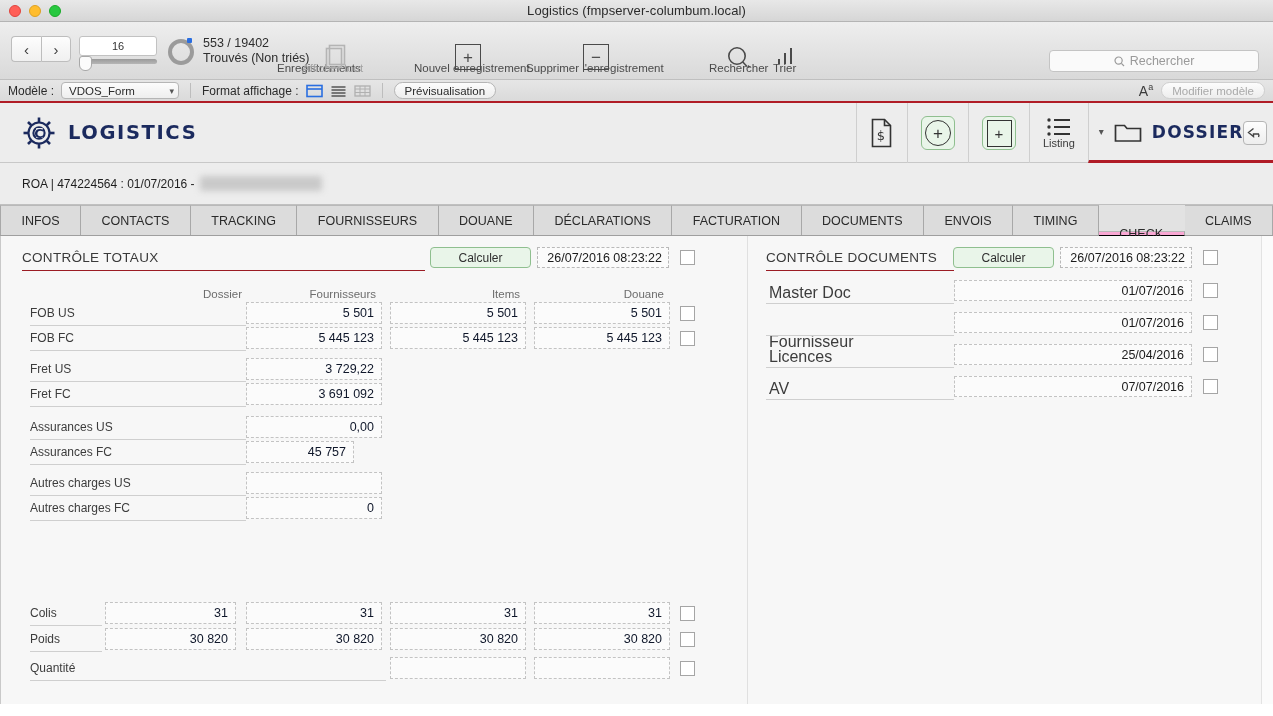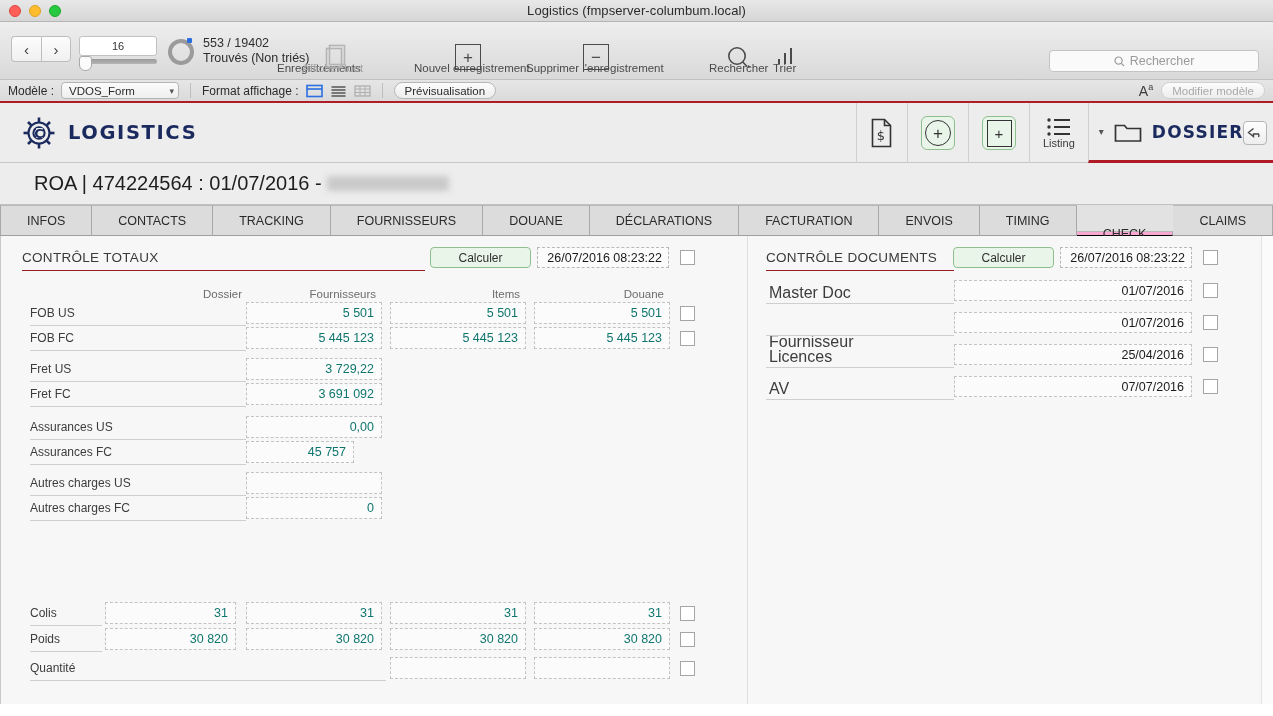--- a/index.html
+++ b/index.html
@@ -176,22 +176,22 @@
     position: absolute; right: 6px; top: 18px;
     width: 24px; height: 24px; border: 1px solid #b5b5b5; border-radius: 4px;
     background: linear-gradient(to bottom,#fdfdfd,#eeeeee);
     display: flex; align-items: center; justify-content: center;
     font-size: 15px; color: #444;
   }
 
   
   .record-strip {
     height: 42px; background: #ededed; border-bottom: 1px solid #c0c0c0;
-    display: flex; align-items: center; padding-left: 34px;
-    font-size: 20px; color: #1e1e1e;
+    display: flex; align-items: center; padding-left: 22px;
+    font-size: 12px; color: #1e1e1e;
   }
   .blurred {
     display: inline-block; width: 122px; height: 15px;
     margin-left: 5px; vertical-align: middle;
     background: #c9c9c9;
     filter: blur(3px);
     border-radius: 2px;
   }
 
   
@@ -243,21 +243,21 @@
   .rowlabel {
     position: absolute; font-size: 12px; color: #3c3c3c;
     white-space: nowrap;
   }
   .rowline { position: absolute; height: 1px; background: #cfcfcf; }
 
   .field {
     position: absolute; height: 22px;
     border: 1px dashed #c3c3c3; background: #fbfbfb;
     display: flex; align-items: center; justify-content: flex-end;
-    padding-right: 7px; font-size: 12.5px; color: #0f766e;
+    padding-right: 7px; font-size: 12.5px; color: #0f172a;
   }
   .field.blank { color: transparent; }
 
   
   .doclabel { position: absolute; font-size: 16px; color: #3c3c3c; }
   .docline { position: absolute; height: 1px; background: #cfcfcf; }
   .docfield {
     position: absolute; height: 21px;
     border: 1px dashed #c3c3c3; background: #fbfbfb;
     display: flex; align-items: center; justify-content: flex-end;
@@ -464,20 +464,21 @@
 </div>
 
 <div class="tabrow">
   <div class="tab">INFOS</div>
   <div class="tab">CONTACTS</div>
   <div class="tab">TRACKING</div>
   <div class="tab">FOURNISSEURS</div>
   <div class="tab">DOUANE</div>
   <div class="tab">DÉCLARATIONS</div>
   <div class="tab">FACTURATION</div>
+  <div class="tab">DOCUMENTS</div>
   <div class="tab">ENVOIS</div>
   <div class="tab">TIMING</div>
   <div class="tab active">CHECK</div>
   <div class="tab">CLAIMS</div>
 </div>
 
 <div class="content">
   <div class="outer-left-border"></div>
   <div class="vsplit"></div>
   <div class="scroll-track"></div>

